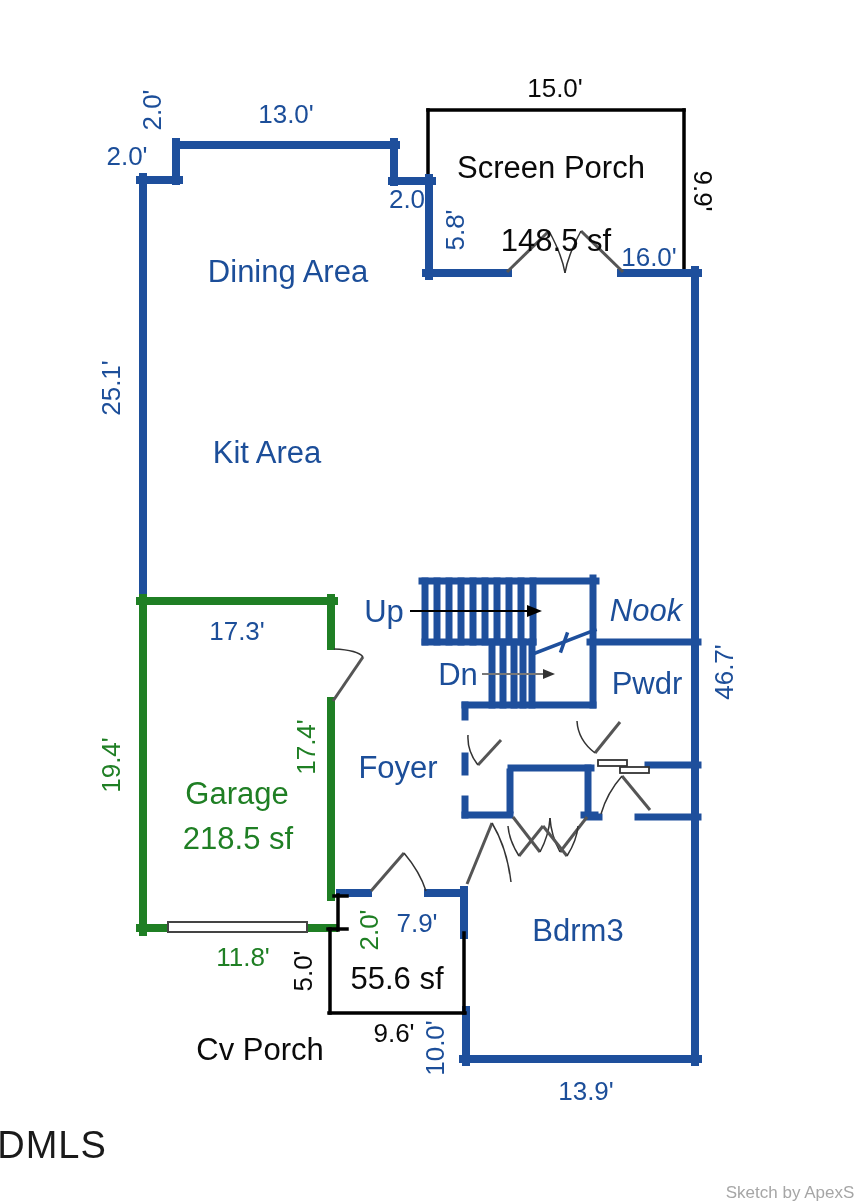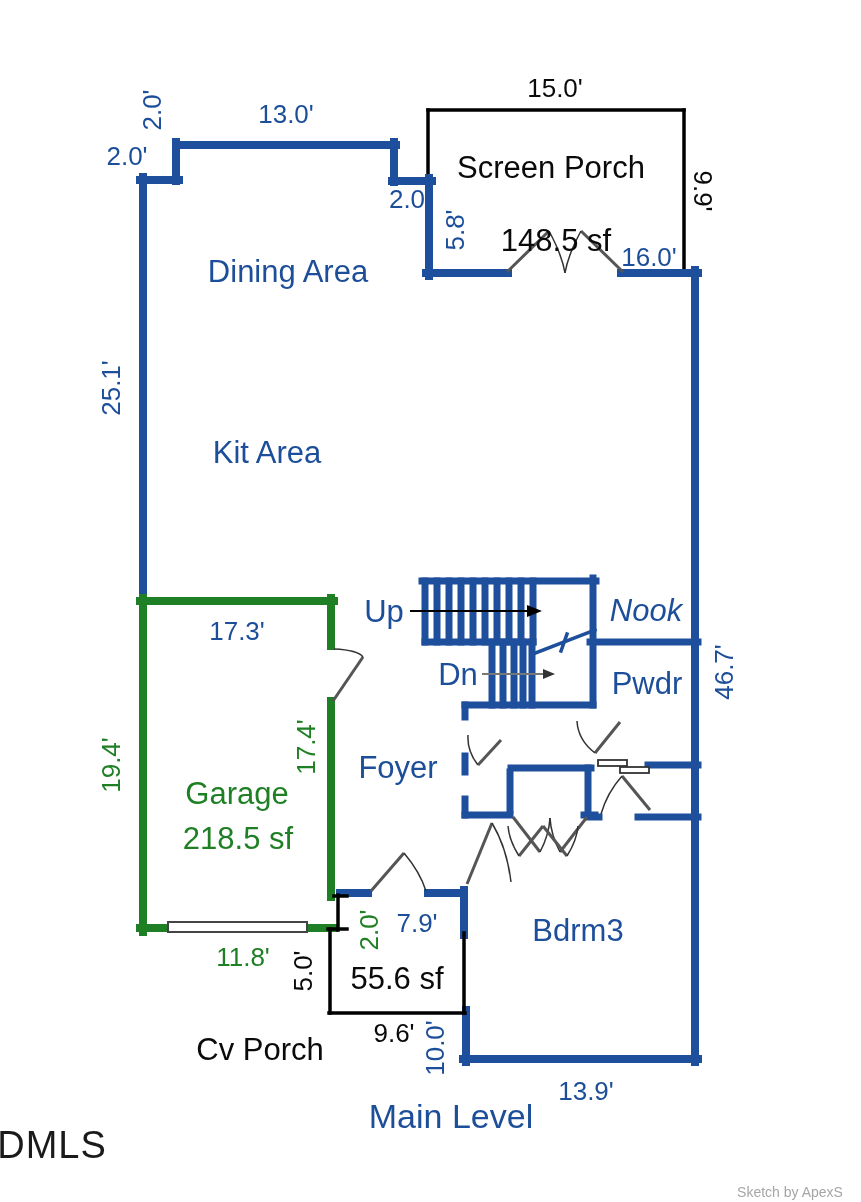--- a/index.html
+++ b/index.html
@@ -22,21 +22,21 @@
   .rotccw{transform:translate(-50%,-50%) rotate(-90deg);}
   .rotcw{transform:translate(-50%,-50%) rotate(90deg);}
   .t-blue{color:#1c4e99;}
   .t-green{color:#1f7f24;}
   .t-black{color:#0a0a0a;}
   .t-gray{color:#a6a6a6;}
   .room{font-size:31px;}
   .dim{font-size:26px;}
   .summary{font-size:34px;}
   .dmls{font-size:38px;font-weight:100;letter-spacing:1px;color:#1a1a1a;font-stretch:condensed;}
-  .credit{font-size:14px;}
+  .credit{font-size:17px;}
 </style>
 </head>
 <body>
 
 <div id="plan">
 
   <svg width="861" height="1202" viewBox="0 0 861 1202">
 
     <g stroke="#000000" stroke-width="3.5" stroke-linecap="square">
       <line x1="428" y1="110" x2="684" y2="110"></line>
@@ -209,18 +209,17 @@
 
   <div class="lbl dim t-black rotccw" style="left:303px;top:971px;">5.0'</div>
   <div class="lbl dim t-green rotccw" style="left:369px;top:930px;">2.0'</div>
   <div class="lbl dim t-blue" style="left:417px;top:923px;">7.9'</div>
   <div class="lbl room t-black" style="left:397px;top:978px;text-align:center;">55.6 sf</div>
   <div class="lbl dim t-black" style="left:394px;top:1033px;">9.6'</div>
   <div class="lbl dim t-blue rotccw" style="left:435px;top:1048px;">10.0'</div>
   <div class="lbl room t-black" style="left:260px;top:1049px;">Cv Porch</div>
 
   <div class="lbl dim t-blue" style="left:586px;top:1091px;">13.9'</div>
-  <div class="lbl summary t-blue" style="left:451px;top:1116px;">Main Level</div>
 
   <div class="lbl dmls" style="left:52px;top:1145px;">DMLS</div>
   <div class="lbl credit t-gray" style="left:790px;top:1192px;">Sketch by ApexS</div>
 
 </div>
 
 </body></html>

